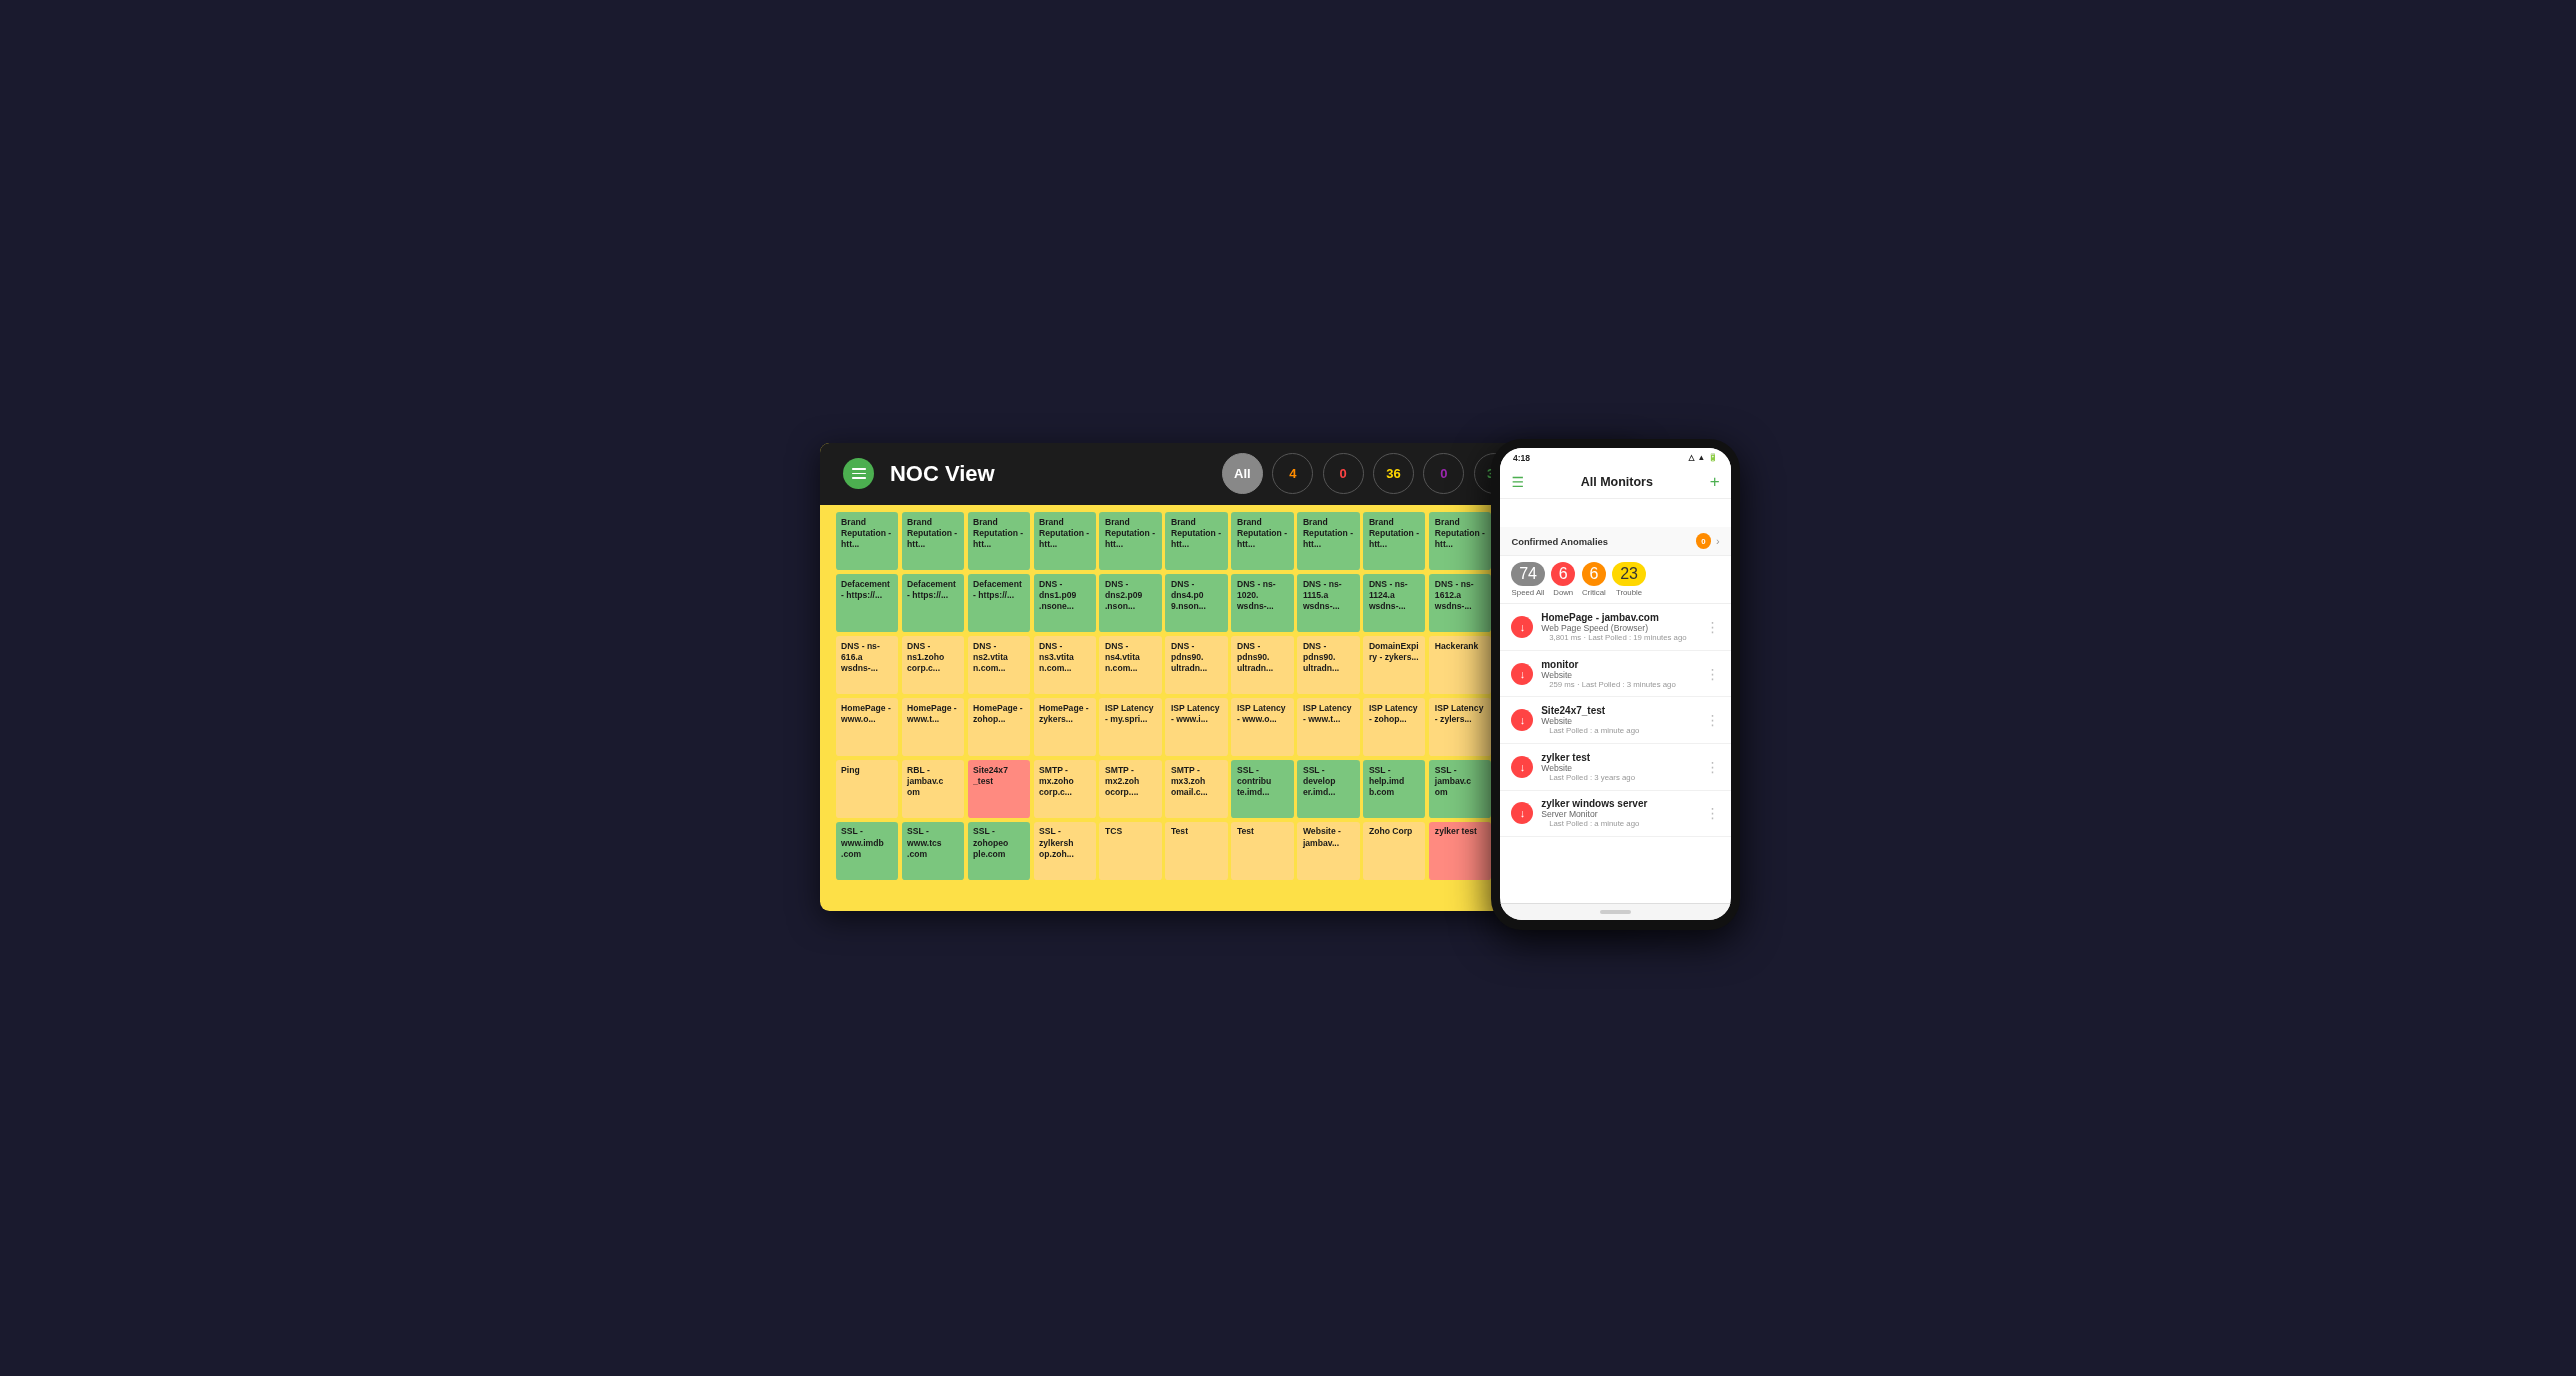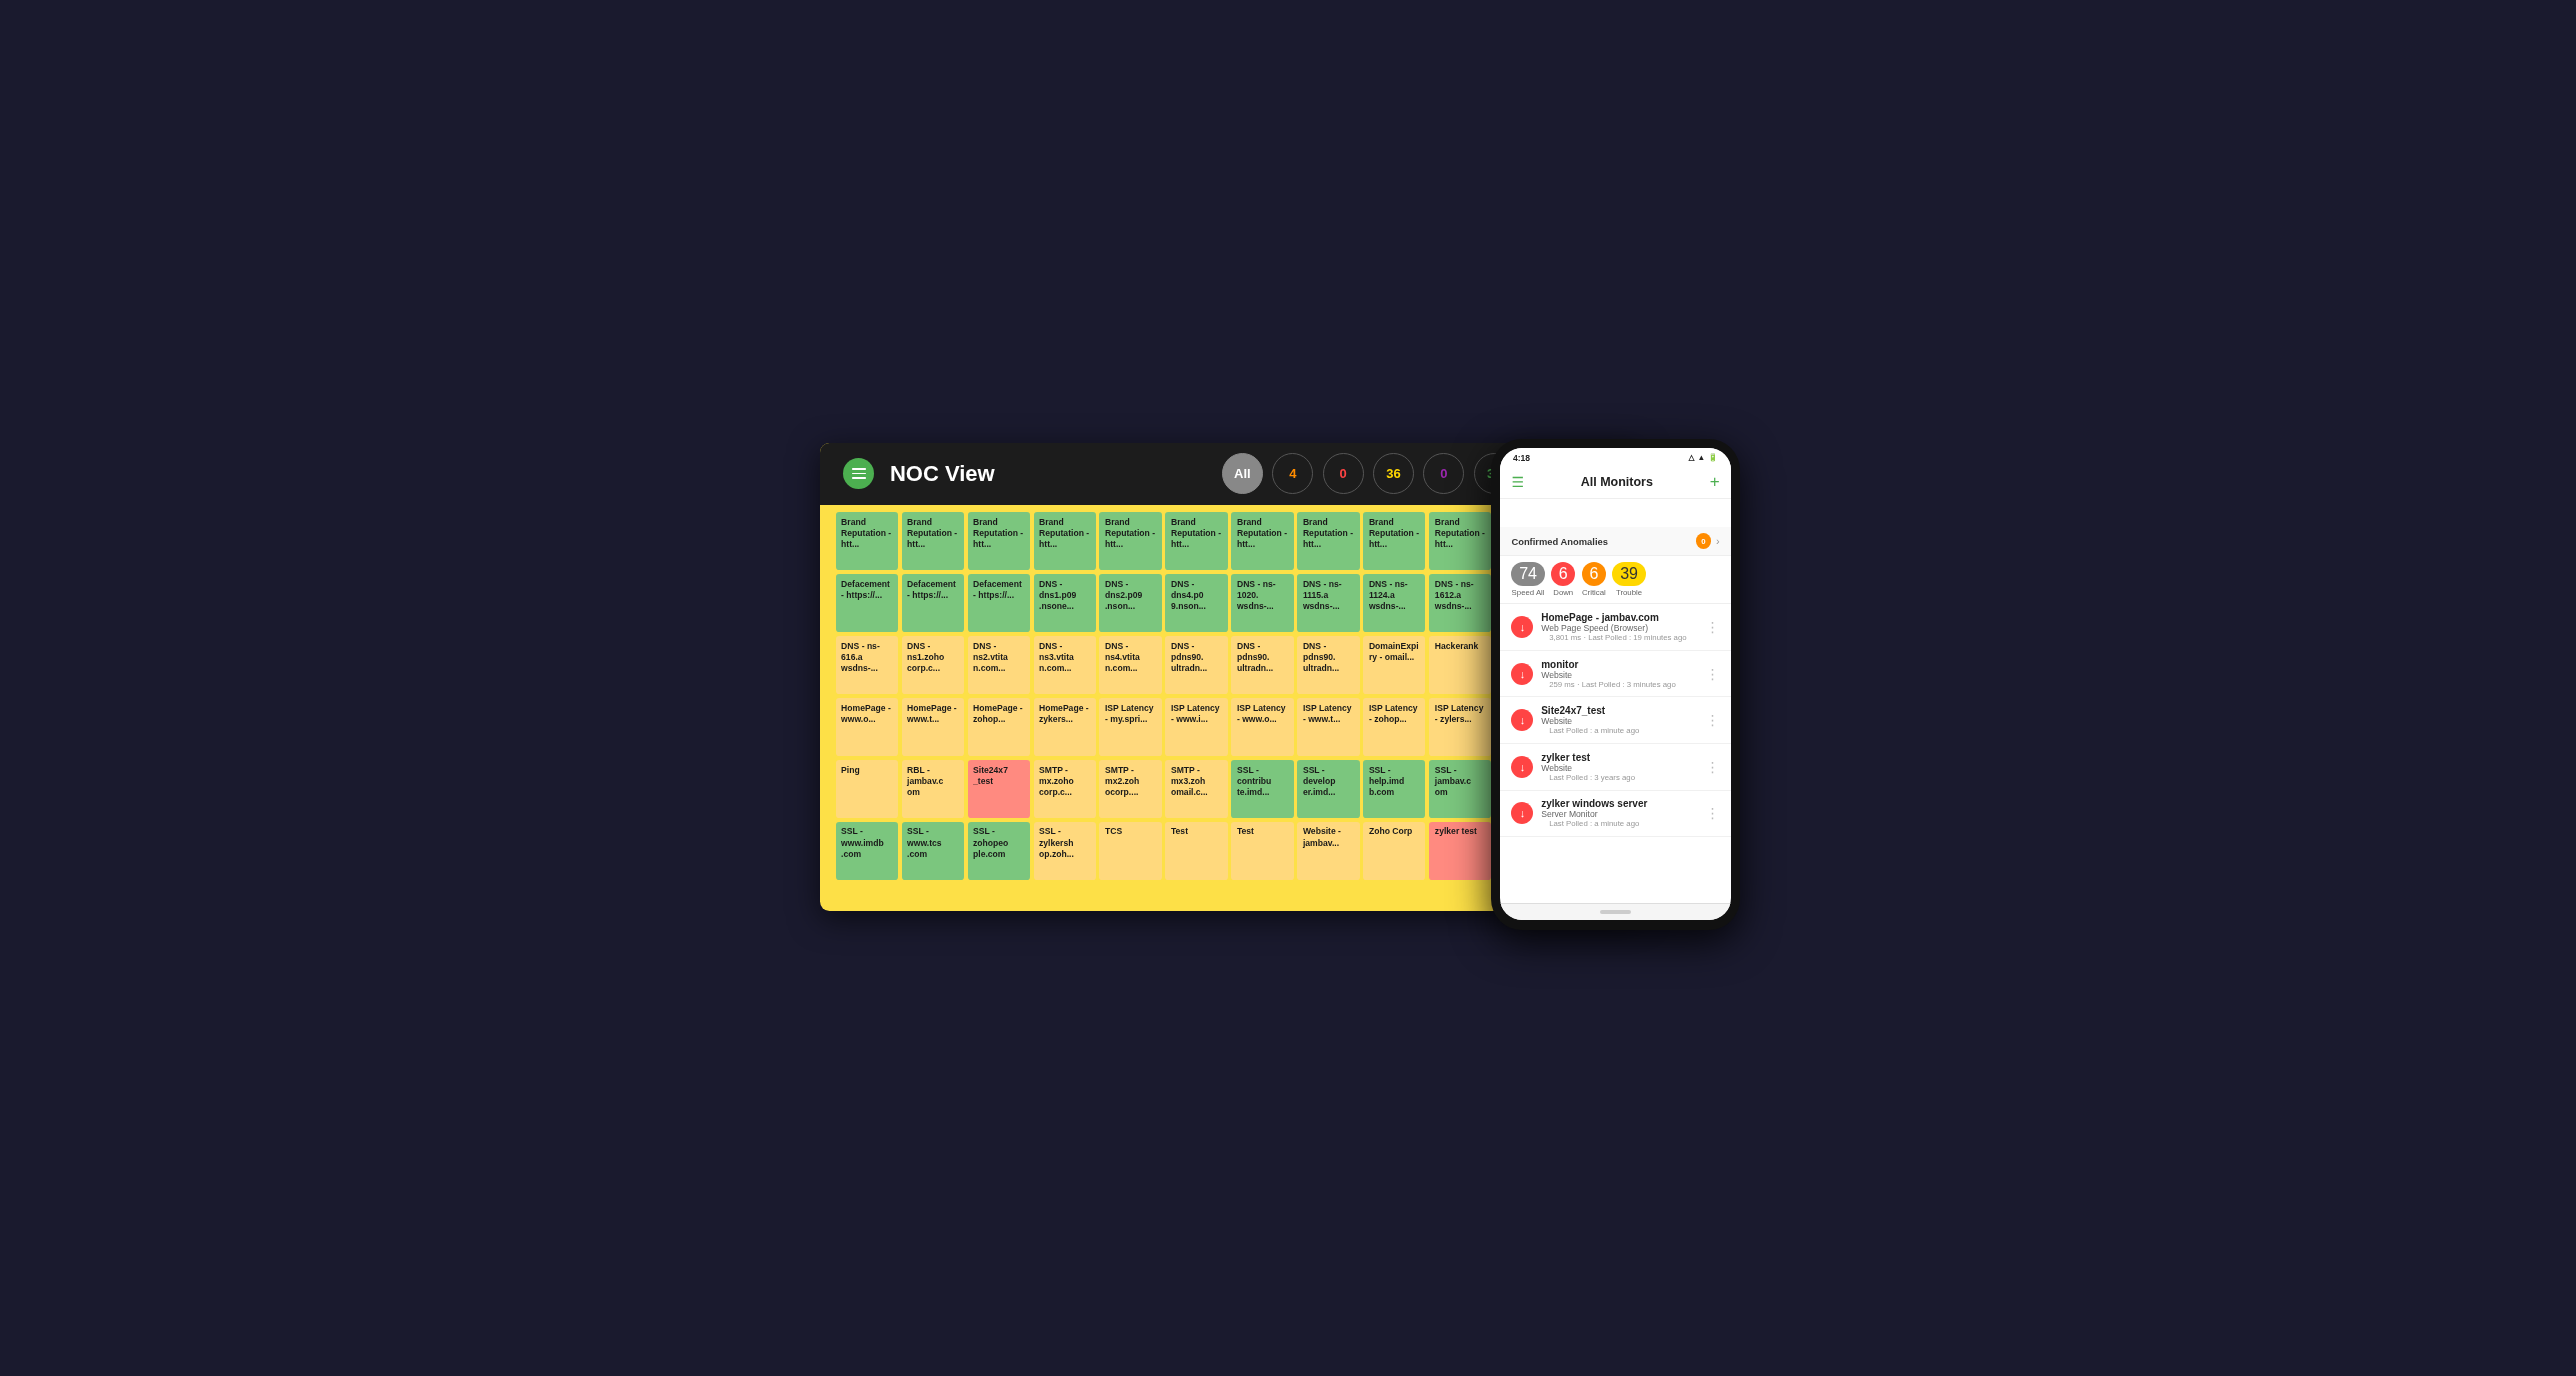--- a/index.html
+++ b/index.html
@@ -383,21 +383,21 @@
         <div class="monitor-cell cell-green">DNS - ns-23.aw sdns-O...</div>
 
         <div class="monitor-cell cell-yellow">DNS - ns-616.a wsdns-...</div>
         <div class="monitor-cell cell-yellow">DNS - ns1.zoho corp.c...</div>
         <div class="monitor-cell cell-yellow">DNS - ns2.vtita n.com...</div>
         <div class="monitor-cell cell-yellow">DNS - ns3.vtita n.com...</div>
         <div class="monitor-cell cell-yellow">DNS - ns4.vtita n.com...</div>
         <div class="monitor-cell cell-yellow">DNS - pdns90. ultradn...</div>
         <div class="monitor-cell cell-yellow">DNS - pdns90. ultradn...</div>
         <div class="monitor-cell cell-yellow">DNS - pdns90. ultradn...</div>
-        <div class="monitor-cell cell-yellow">DomainExpiry - omail...</div>
+        <div class="monitor-cell cell-yellow">DomainExpiry - zykers...</div>
         <div class="monitor-cell cell-yellow">Hackerank</div>
         <div class="monitor-cell cell-yellow">HomePage - jambav...</div>
         <div class="monitor-cell cell-yellow">HomePage - my.spri...</div>
 
         <div class="monitor-cell cell-yellow">HomePage - www.o...</div>
         <div class="monitor-cell cell-yellow">HomePage - www.t...</div>
         <div class="monitor-cell cell-yellow">HomePage - zohop...</div>
         <div class="monitor-cell cell-yellow">HomePage - zykers...</div>
         <div class="monitor-cell cell-yellow">ISP Latency - my.spri...</div>
         <div class="monitor-cell cell-yellow">ISP Latency - www.i...</div>
@@ -471,21 +471,21 @@
           </div>
           <div class="stat-block">
             <div class="stat-bubble down">6</div>
             <div class="stat-label">Down</div>
           </div>
           <div class="stat-block">
             <div class="stat-bubble critical">6</div>
             <div class="stat-label">Critical</div>
           </div>
           <div class="stat-block">
-            <div class="stat-bubble trouble">39</div>
+            <div class="stat-bubble trouble">23</div>
             <div class="stat-label">Trouble</div>
           </div>
         </div>
 
         <div class="phone-monitor-list">
           <div class="monitor-list-item">
             <div class="monitor-list-icon"></div>
             <div class="monitor-list-content">
               <div class="monitor-list-name">HomePage - jambav.com</div>
               <div class="monitor-list-type">Web Page Speed (Browser)</div>

